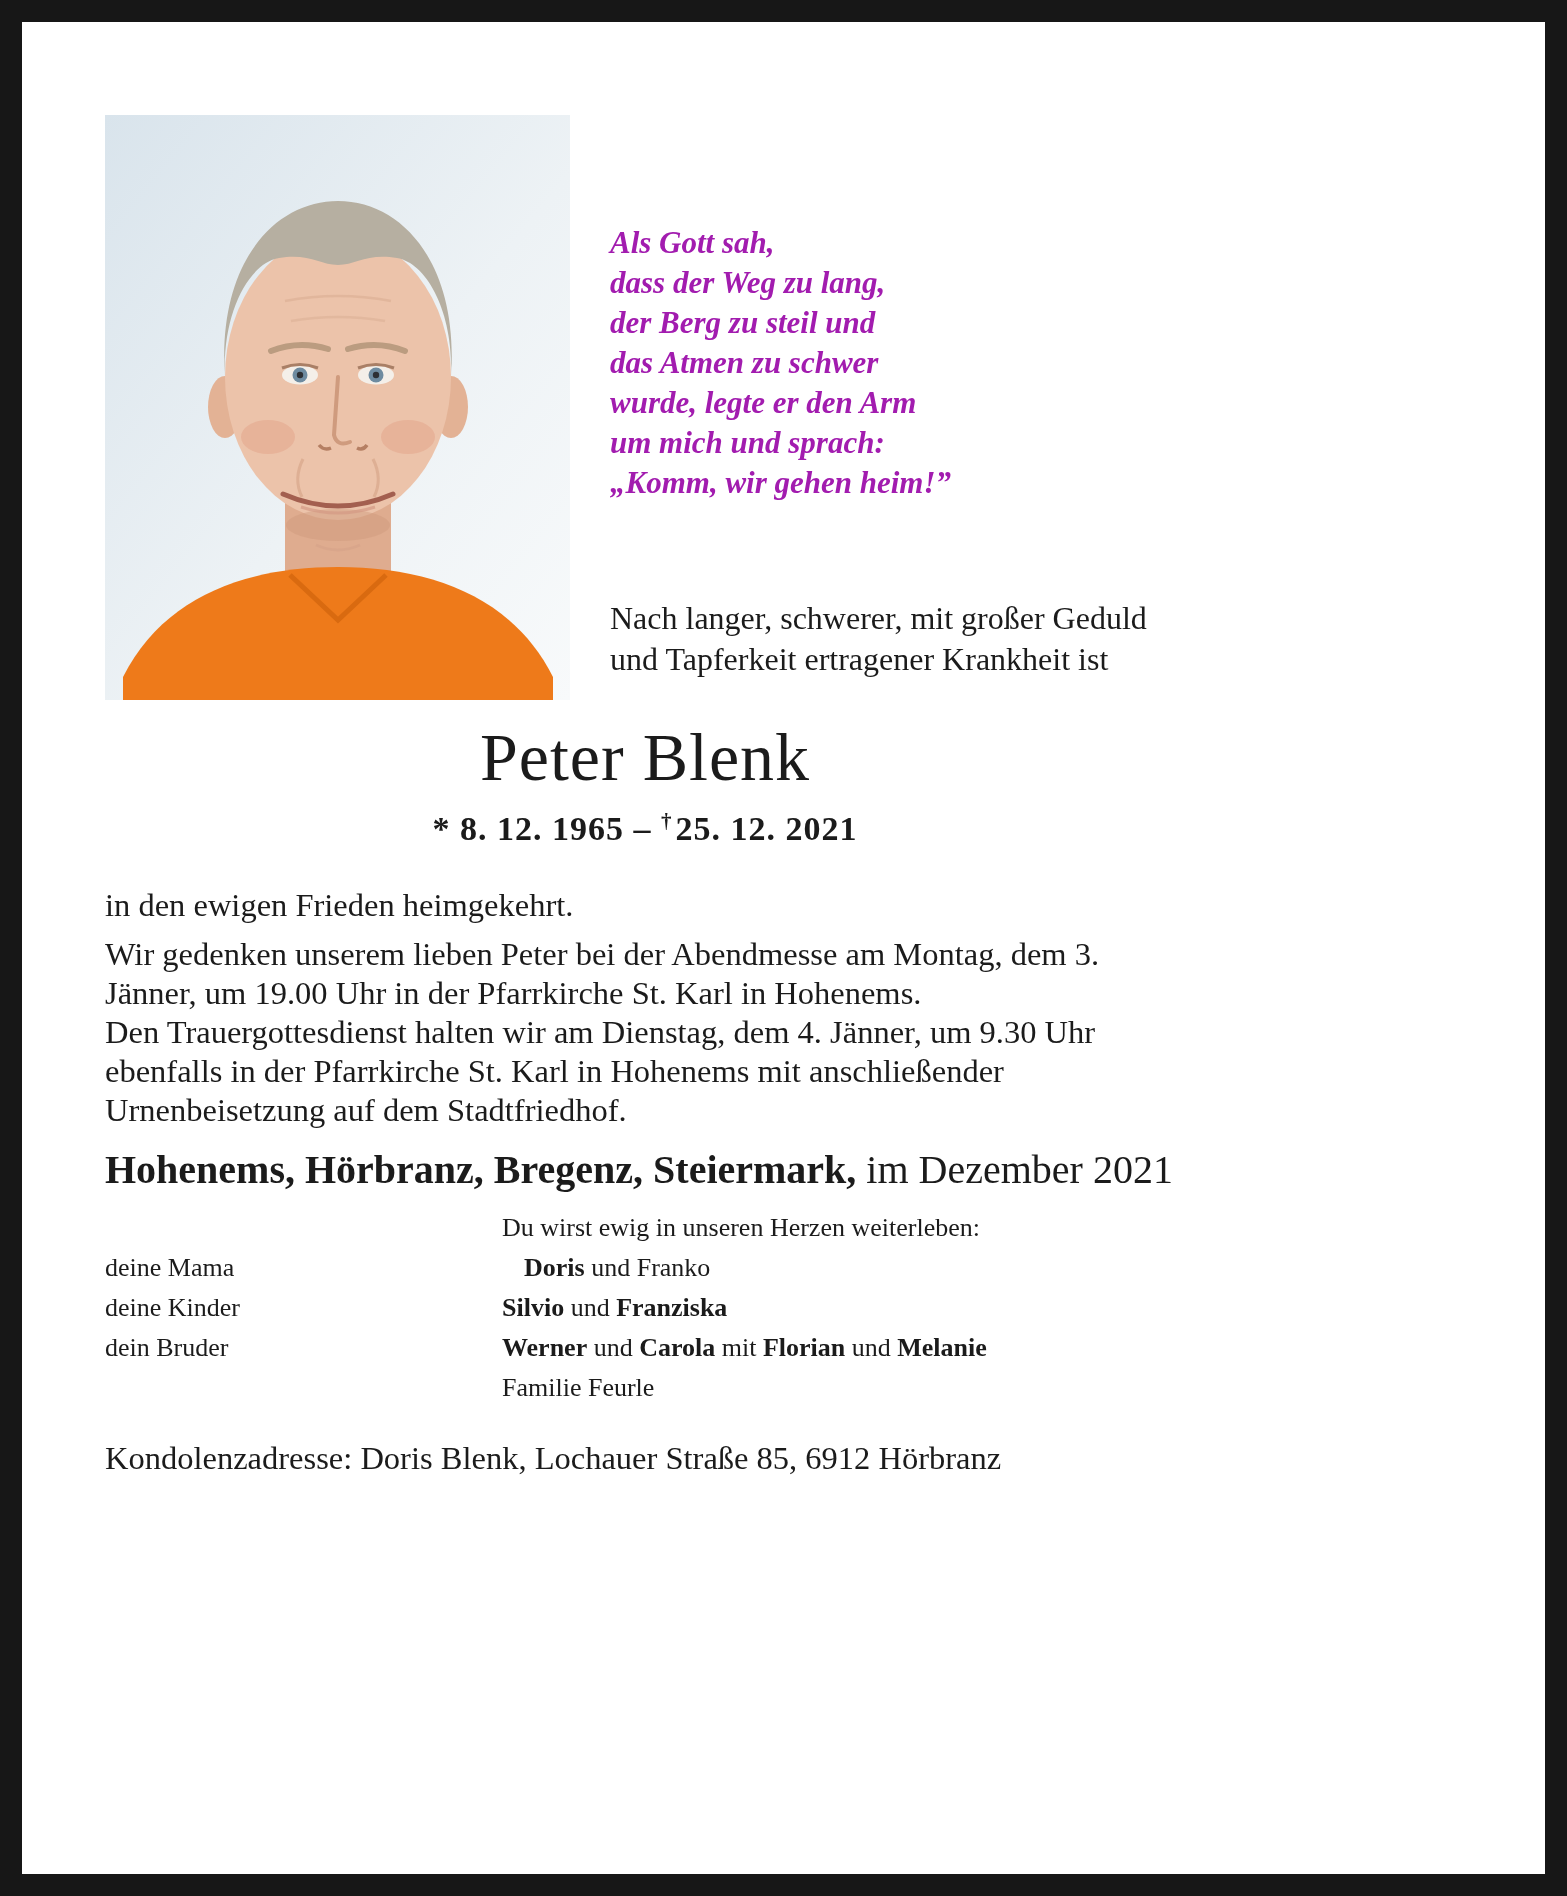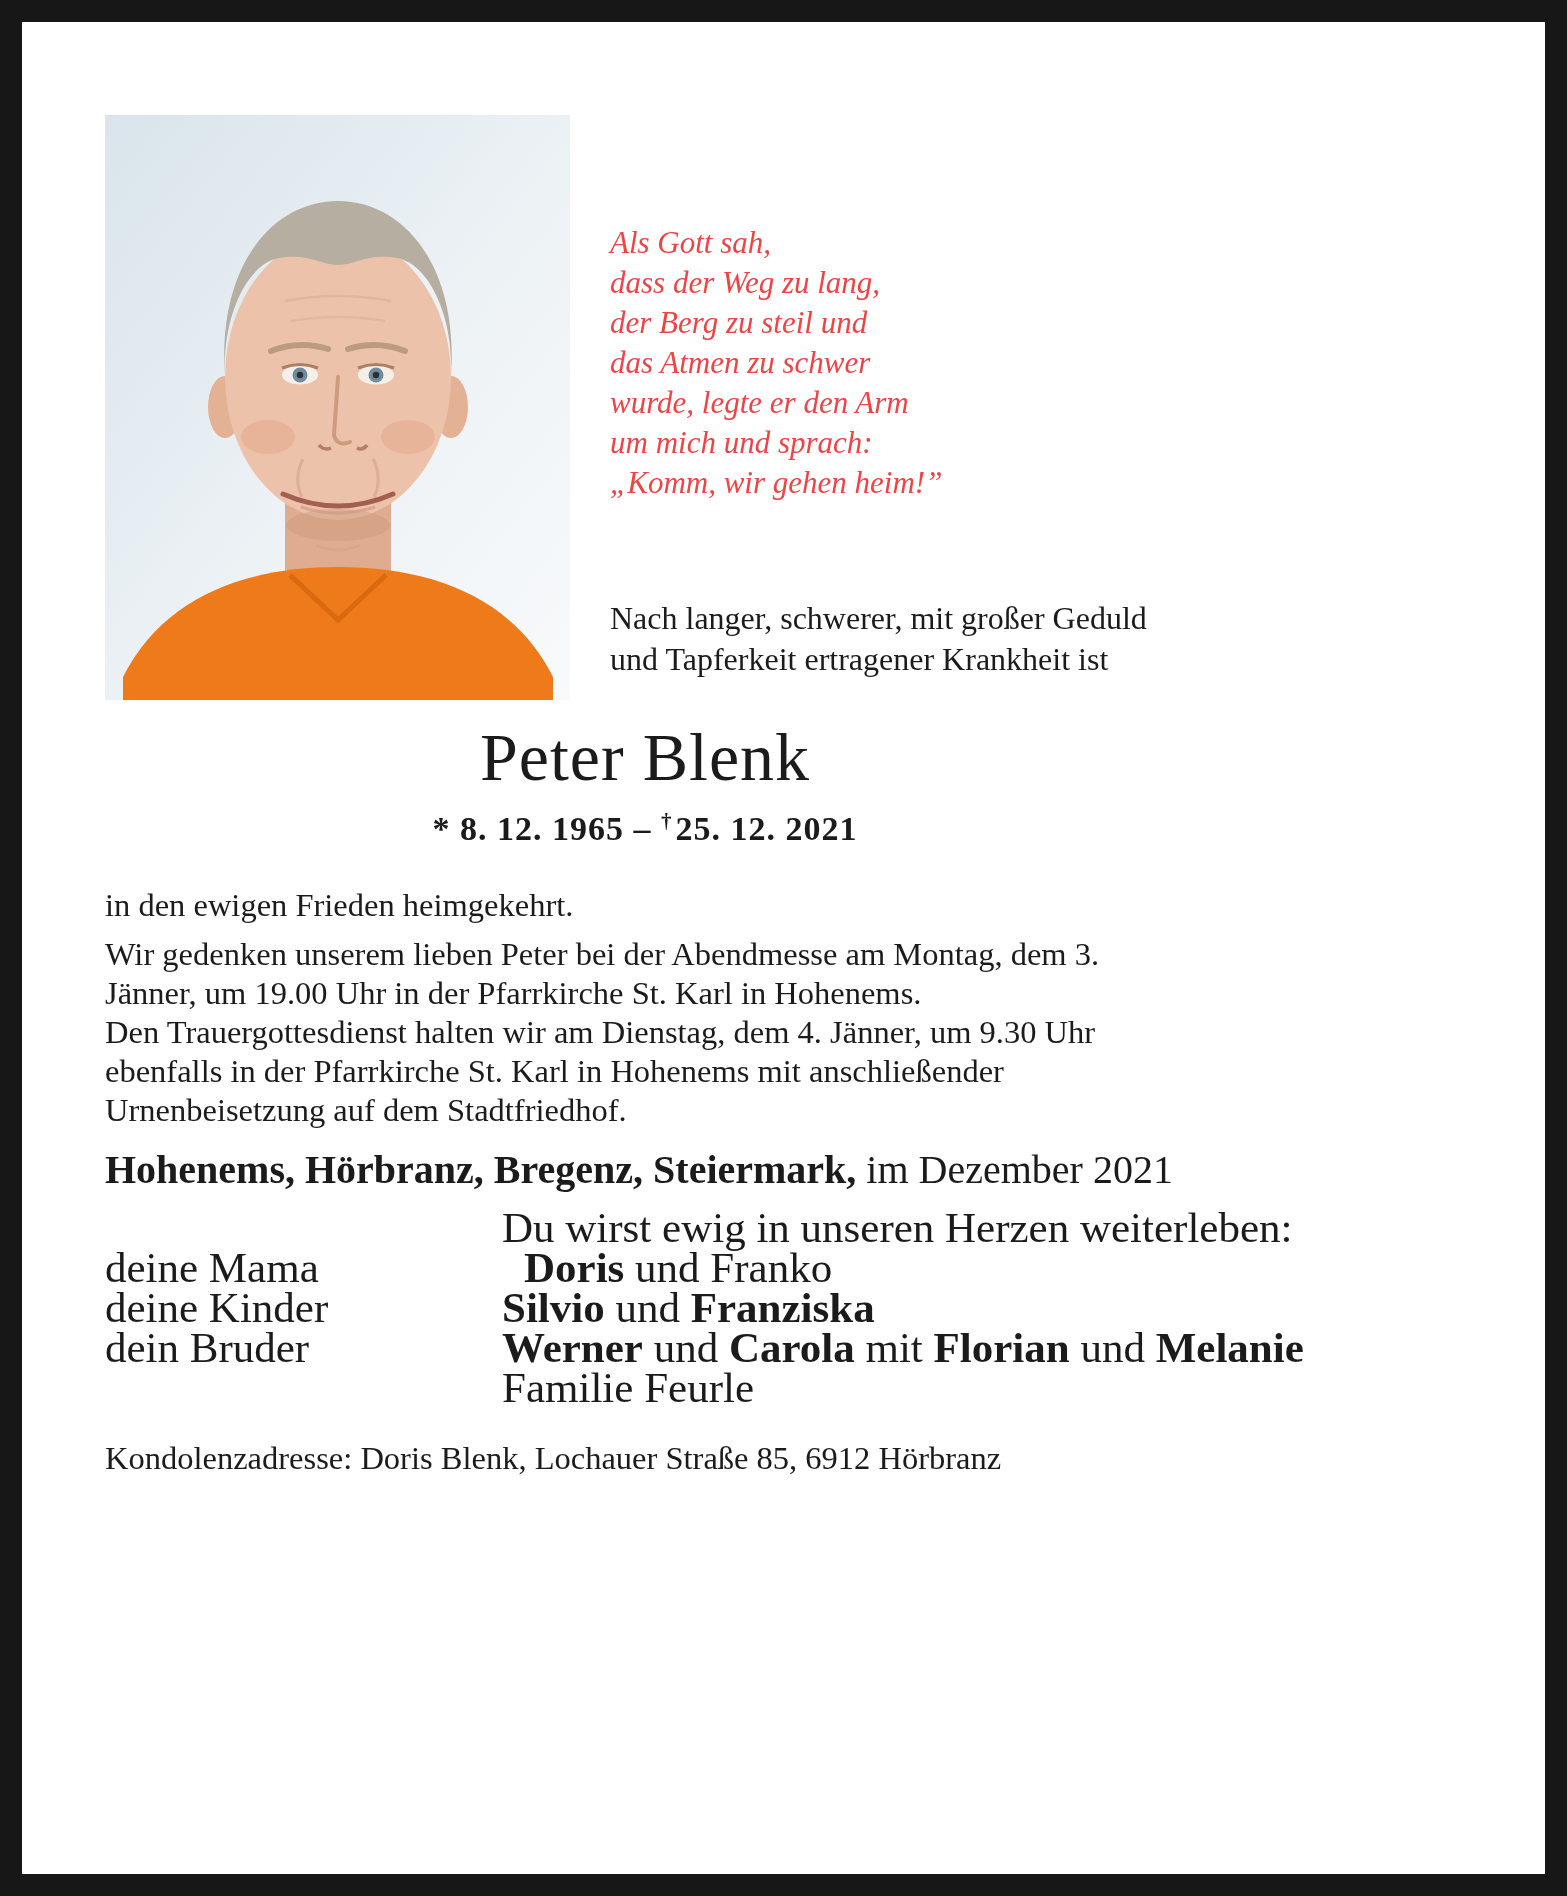--- a/index.html
+++ b/index.html
@@ -29,22 +29,22 @@
   }
   .photo svg { display: block; }
   .top-right {
     margin-left: 40px;
     padding-top: 108px;
   }
   .poem {
     font-size: 31px;
     line-height: 40px;
     font-style: italic;
-    font-weight: normal;
-    color: #ef4444;
+    font-weight: bold;
+    color: #a21caf;
   }
   .intro {
     margin-top: 95px;
     font-size: 32px;
     line-height: 41px;
   }
   .name {
     margin: 20px 0 8px 0;
     font-size: 68px;
     line-height: 1.1;
@@ -73,21 +73,21 @@
   .body-text .p2 { margin-top: 10px; }
   .body-text .p3 { }
   .dateline {
     margin-top: 20px;
     font-size: 40px;
     line-height: 40px;
   }
   .dateline .places { font-weight: bold; }
   .family {
     margin-top: 18px;
-    font-size: 43px;
+    font-size: 26px;
     line-height: 40px;
   }
   .family-row { display: flex; }
   .family-label {
     flex: 0 0 373px;
     width: 373px;
     text-align: left;
   }
   .family-value {
     margin-left: 24px;

